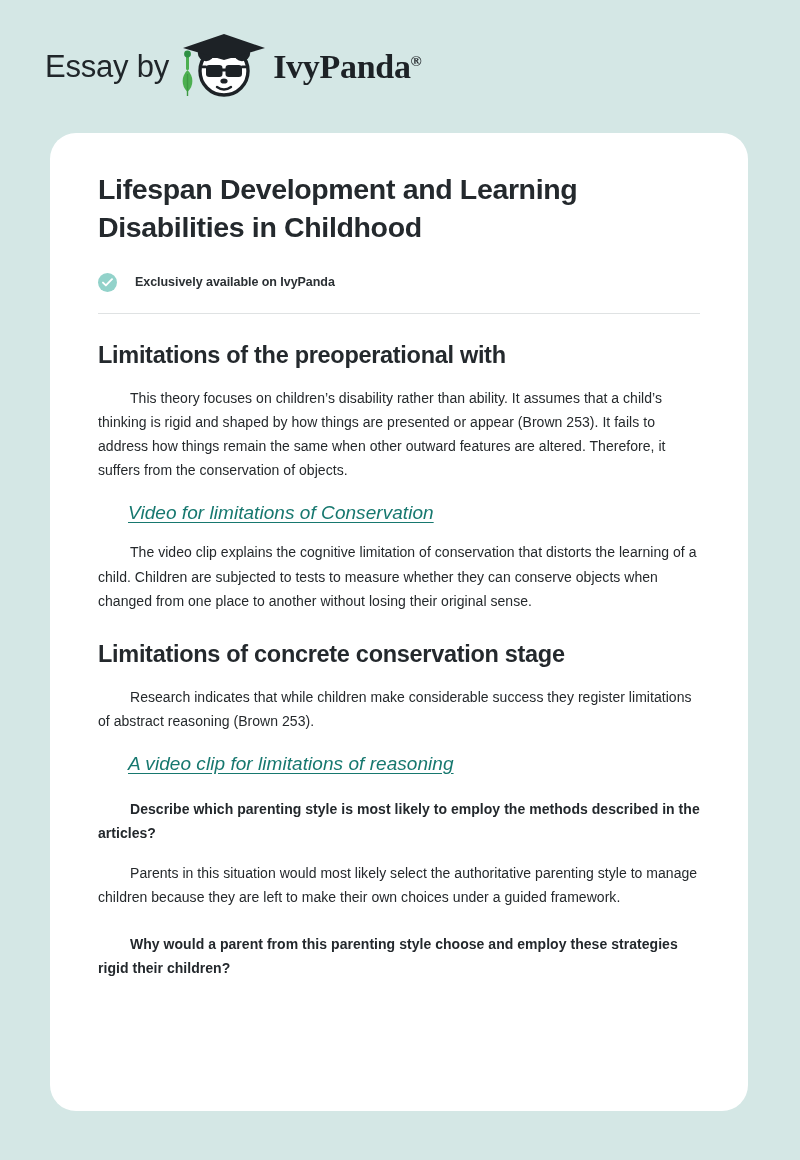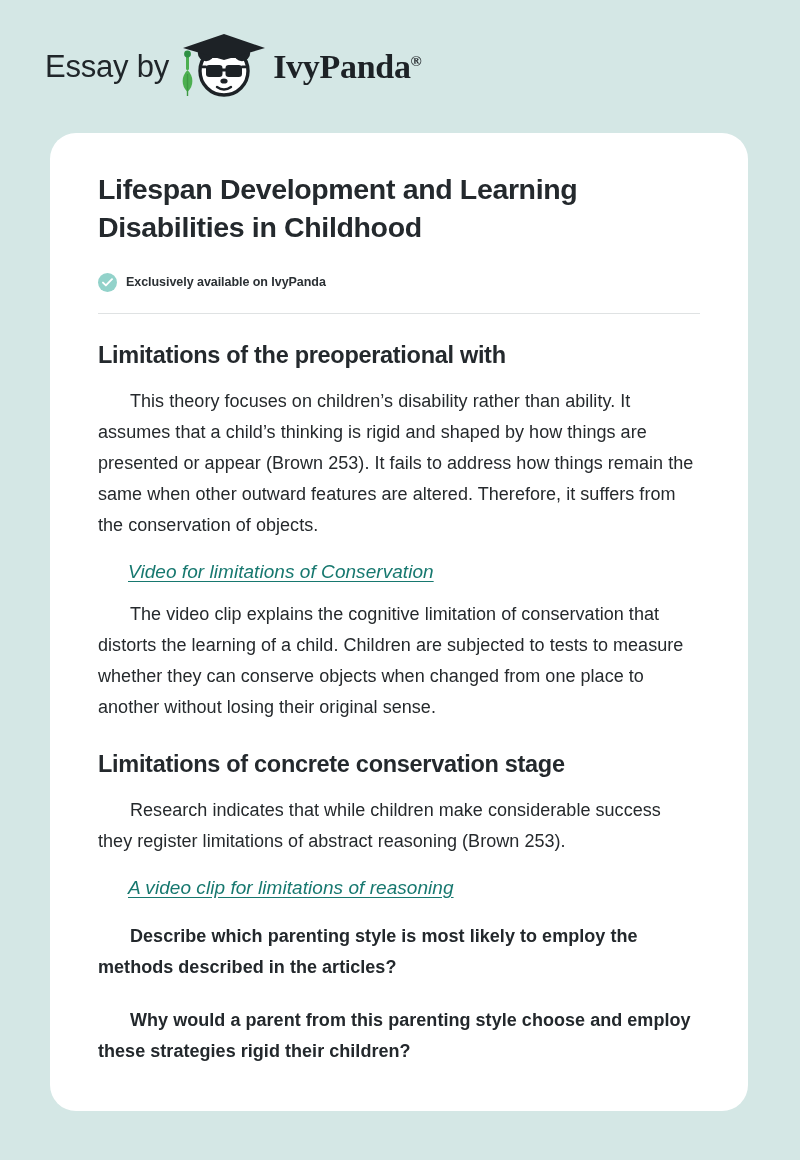--- a/index.html
+++ b/index.html
@@ -71,21 +71,21 @@
     line-height: 1.33;
     font-weight: 700;
     color: #24292d;
     margin: 0;
     letter-spacing: -0.35px;
   }
 
   .exclusive-badge {
     display: flex;
     align-items: center;
-    gap: 9px;
+    gap: 18px;
     margin-top: 26px;
   }
   .check-circle {
     width: 19px;
     height: 19px;
     border-radius: 50%;
     background: #92d2ca;
     flex: none;
     position: relative;
   }
@@ -106,21 +106,21 @@
   h2.section-heading {
     font-size: 23.5px;
     font-weight: 700;
     color: #24292d;
     margin: 27px 0 0 0;
     letter-spacing: -0.3px;
     line-height: 1.25;
   }
 
   p.body-par {
-    font-size: 18px;
+    font-size: 14px;
     line-height: 1.72;
     color: #25292c;
     margin: 16px 0 0 0;
     text-indent: 32px;
     letter-spacing: 0.04px;
   }
   p.body-par.q {
     font-weight: 700;
     color: #23282c;
     margin-top: 22px;
@@ -209,16 +209,17 @@
   <h2 class="section-heading">Limitations of concrete conservation stage</h2>
 
   <p class="body-par">Research indicates that while children make considerable success they register limitations of abstract reasoning (Brown 253).</p>
 
   <div class="link-row">
     <a class="video-link" href="#">A video clip for limitations of reasoning</a>
   </div>
 
   <p class="body-par q">Describe which parenting style is most likely to employ the methods described in the articles?</p>
 
+  <p class="body-par">Parents in this situation would most likely select the authoritative parenting style to manage children because they are left to make their own choices under a guided framework.</p>
 
   <p class="body-par q">Why would a parent from this parenting style choose and employ these strategies rigid their children?</p>
 
 </div>
 
 </body></html>

